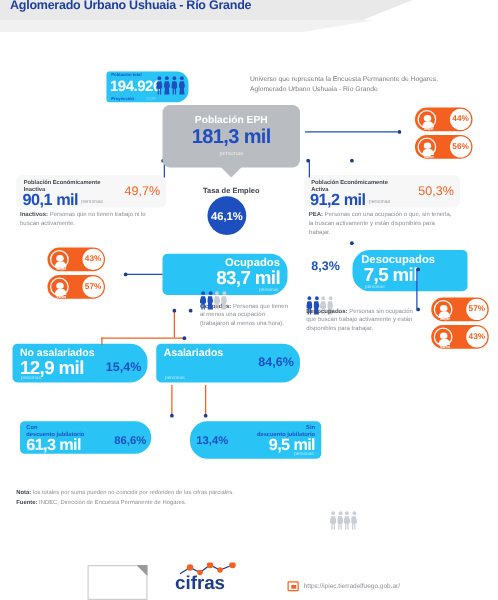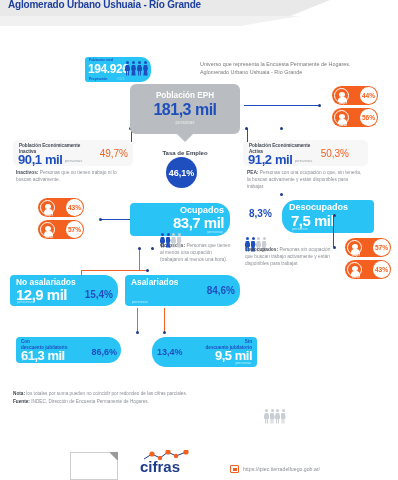--- a/index.html
+++ b/index.html
@@ -221,21 +221,21 @@
     <div class="pe-pct" style="position:absolute;right:5px;top:8px;">49,7%</div>
   </div>
   <div class="desc" style="position:absolute;left:16px;top:170px;width:112px;">
     <b>Inactivos:</b><span> Personas que no tienen trabajo ni lo buscan activamente.</span>
   </div>
 
   <div class="infocard" style="left:243px; top:140px; width:125px; height:26px;">
     <div class="pe-title" style="position:absolute;left:6px;top:3px;width:72px;">Población Económicamente Activa</div>
     <div class="pe-num" style="position:absolute;left:5px;top:12px;">91,2 mil</div>
     <div class="pe-per" style="position:absolute;left:52px;top:18px;">personas</div>
-    <div class="pe-pct" style="position:absolute;right:19px;top:8px;padding-left:12px;">50,3%</div>
+    <div class="pe-pct" style="position:absolute;right:5px;top:8px;padding-left:12px;">50,3%</div>
   </div>
   <div class="desc" style="position:absolute;left:247px;top:170px;width:118px;">
     <b>PEA:</b><span> Personas con una ocupación o que, sin tenerla, la buscan activamente y están disponibles para trabajar.</span>
   </div>
 
   <div class="ln" style="left:131px; top:128px; width:0.7px; height:14px;"></div>
   <div class="dot" style="left:129px; top:127px;"></div>
   <div class="ln" style="left:247px; top:128px; width:0.7px; height:14px;"></div>
   <div class="dot" style="left:245px; top:127px;"></div>
   <div class="dot" style="left:280px; top:127px;"></div>

